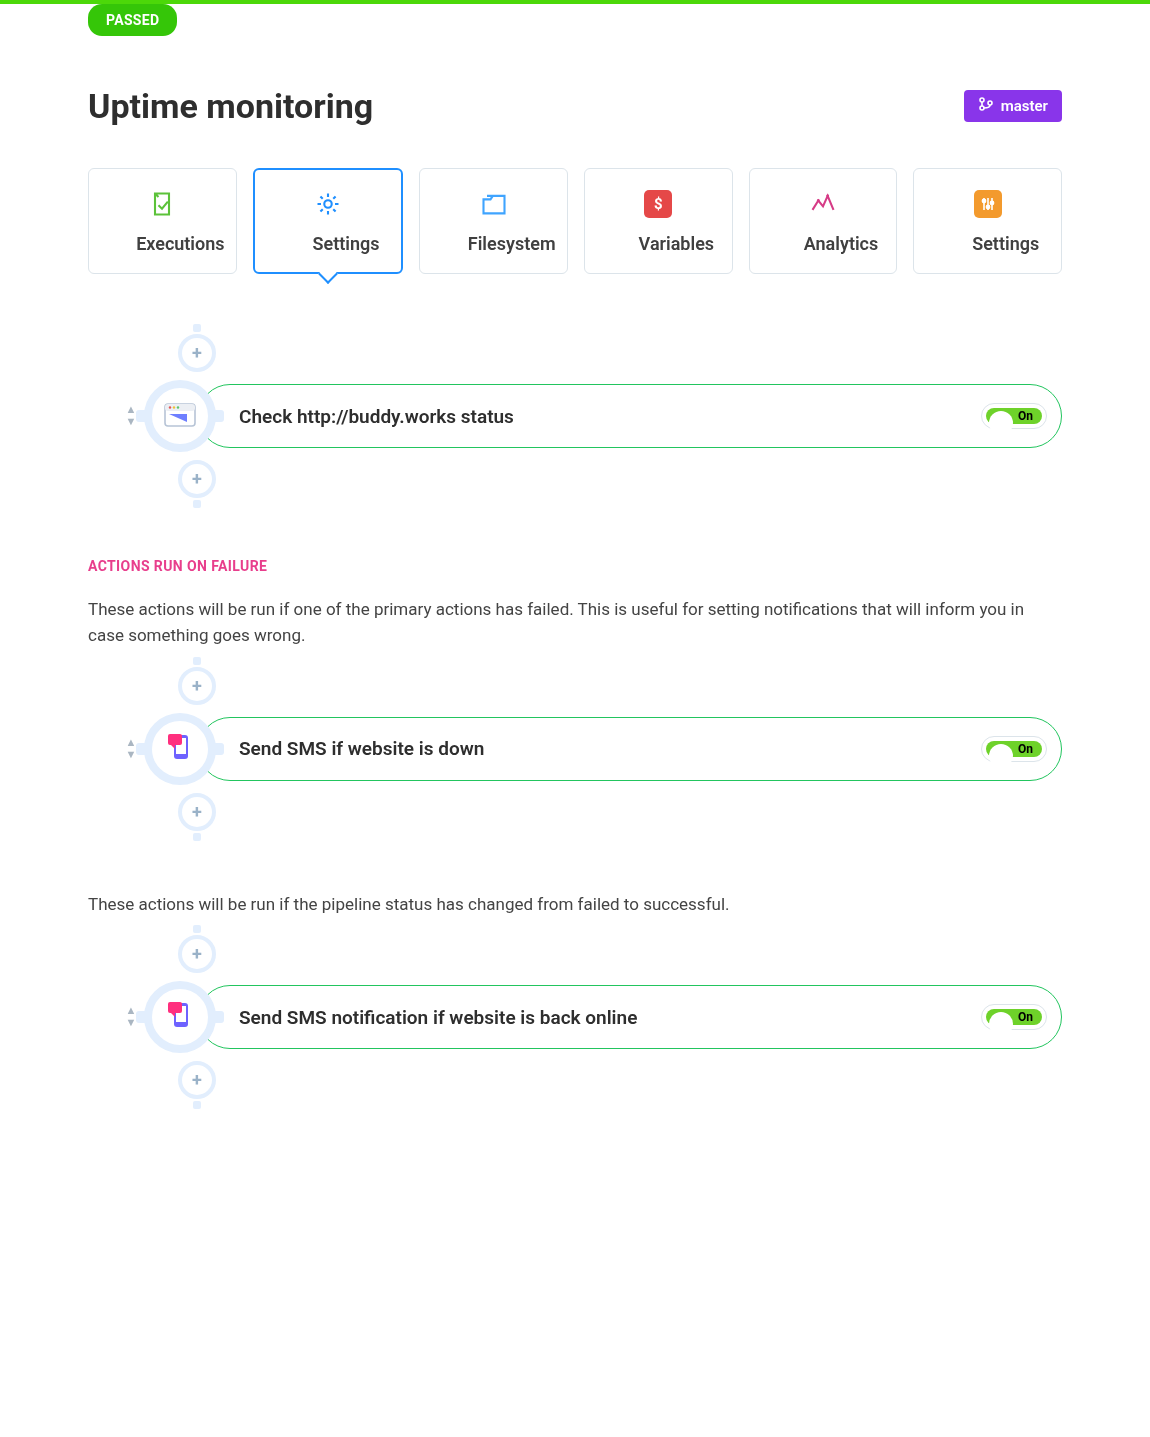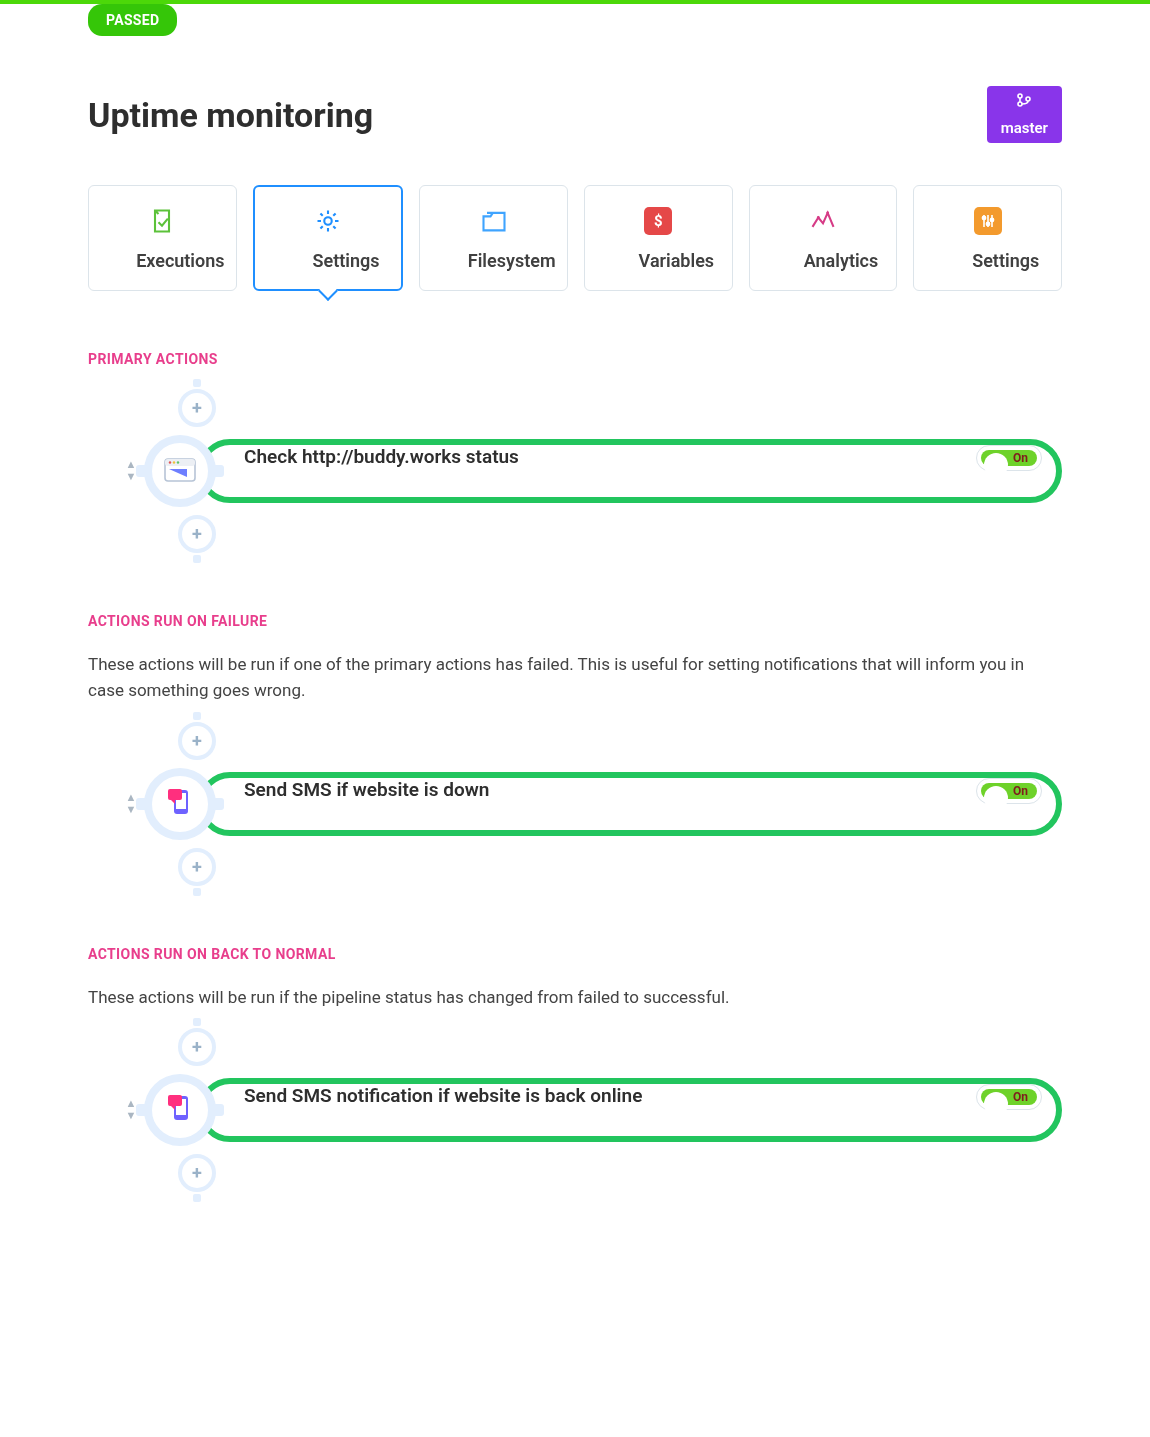--- a/index.html
+++ b/index.html
@@ -39,21 +39,20 @@
   .branch-badge {
     display: inline-flex;
     align-items: center;
     gap: 7px;
     background: #8935ea;
     color: #fff;
     font-weight: 600;
     font-size: 15px;
     padding: 6px 14px;
     border-radius: 4px;
-    flex-direction: column;
   }
   .branch-badge svg { width: 16px; height: 16px; }
 
   .tabs-row {
     display: flex;
     gap: 16px;
     margin-bottom: 60px;
   }
   .tab-card {
     flex: 1 1 0;
@@ -177,24 +176,24 @@
     background:#e2eefd;
     border-radius:3px;
     z-index:-1;
   }
   .gear-circle::before { left:-16px; top:50%; transform:translateY(-50%); }
   .gear-circle::after  { right:-16px; top:50%; transform:translateY(-50%); }
 
   .action-bar {
     flex: 1;
     height: 64px;
-    border: 6px solid #22c55e;
+    border: 1px solid #22c55e;
     border-radius: 32px;
     display: flex;
-    align-items: flex-start;
+    align-items: center;
     justify-content: space-between;
     padding: 0 14px 0 40px;
     margin-left: -22px;
     background: #fff;
     position: relative;
     z-index: 1;
   }
   .action-title {
     font-size: 19px;
     font-weight: 600;
@@ -206,21 +205,21 @@
     padding: 4px;
     display: flex;
     align-items: center;
   }
   .toggle {
     width: 56px;
     height: 16px;
     border-radius: 15px;
     background: #6ed22a;
     position: relative;
-    color: #7f1d1d;
+    color: #000000;
     font-size: 12px;
     font-weight: 700;
     display: flex;
     align-items: center;
     justify-content: flex-end;
     padding-right: 9px;
     cursor: pointer;
   }
   .toggle::before {
     content: "";
@@ -318,21 +317,20 @@
                 <circle cx="12" cy="7" r="1.6" fill="#fff"></circle>
               </g>
             </svg>
         </div>
       </div>
       <div class="tab-label">Settings</div>
     </div>
   </div>
 
   <div class="section">
-    <div class="section-title">PRIMARY ACTIONS</div>
 
     <div class="action-stack">
       <div class="plus-knob top">
           <span class="plus-glyph">+</span>
         </div>
 
       <div class="action-row">
         <div class="drag-handle">
             <span class="arr">▲</span>
             <span class="arr">▼</span>
@@ -399,21 +397,20 @@
         </div>
       </div>
 
       <div class="plus-knob bottom">
           <span class="plus-glyph">+</span>
         </div>
     </div>
   </div>
 
   <div class="section">
-    <div class="section-title">ACTIONS RUN ON BACK TO NORMAL</div>
     <div class="section-desc">These actions will be run if the pipeline status has changed from failed to successful.</div>
 
     <div class="action-stack">
       <div class="plus-knob top">
           <span class="plus-glyph">+</span>
         </div>
 
       <div class="action-row">
         <div class="drag-handle">
             <span class="arr">▲</span>

